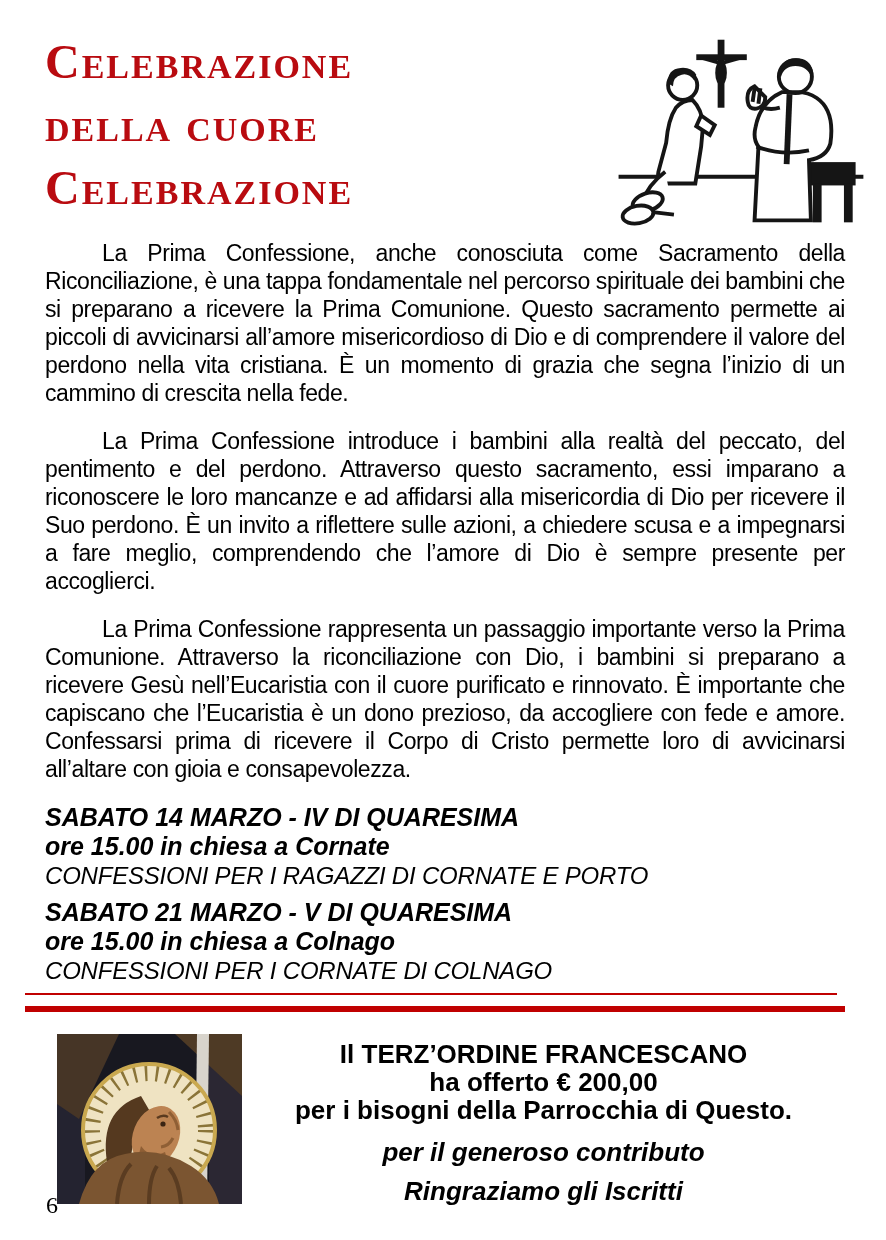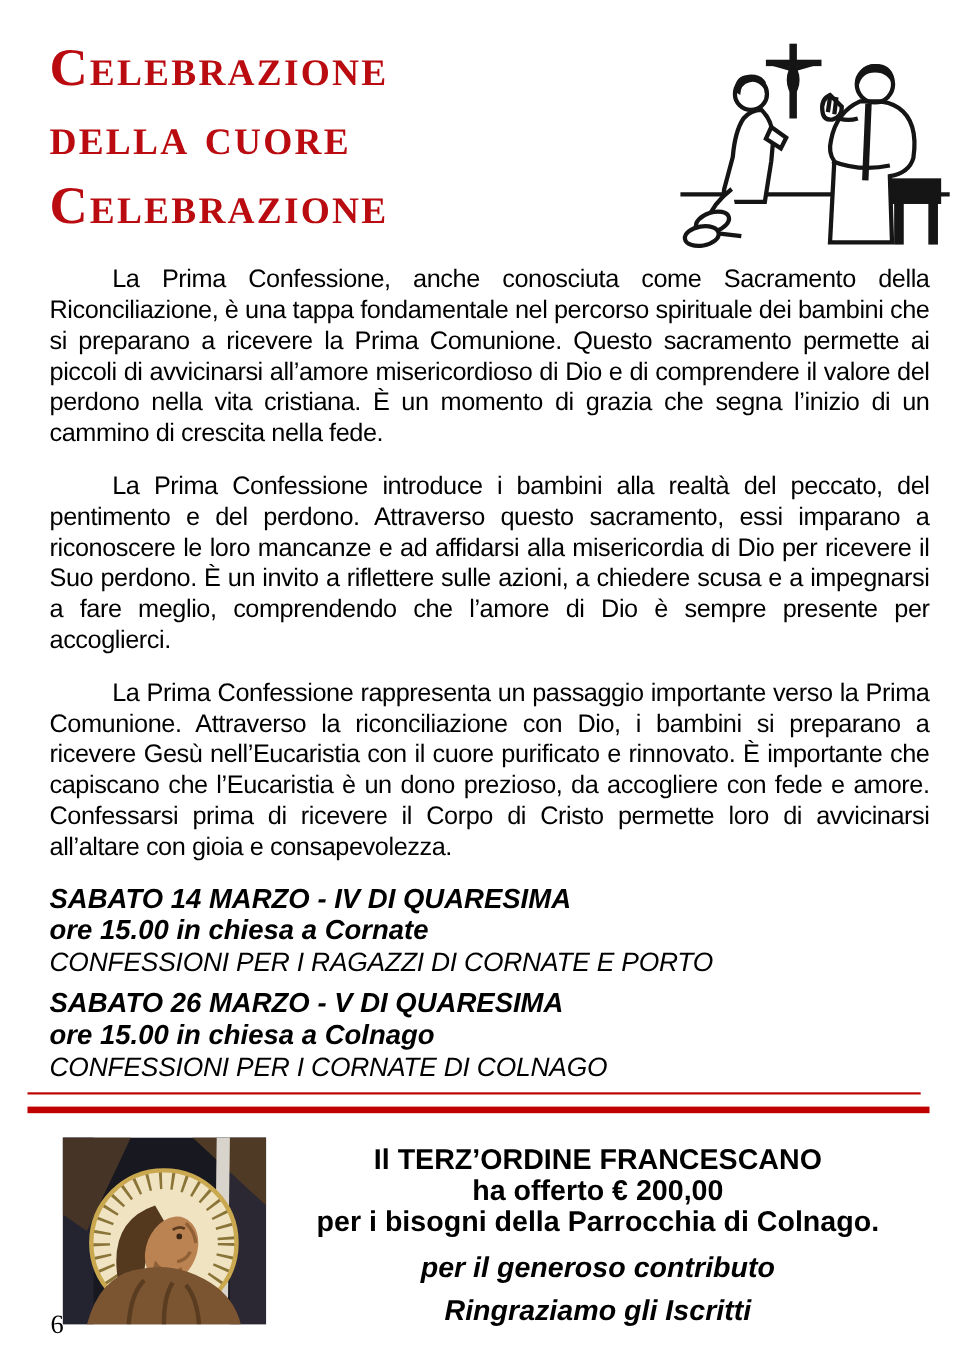--- a/index.html
+++ b/index.html
@@ -110,21 +110,21 @@
       <p>La Prima Confessione rappresenta un passaggio importante verso la Prima Comunione. Attraverso la riconciliazione con Dio, i bambini si preparano a ricevere Gesù nell’Eucaristia con il cuore purificato e rinnovato. È importante che capiscano che l’Eucaristia è un dono prezioso, da accogliere con fede e amore. Confessarsi prima di ricevere il Corpo di Cristo permette loro di avvicinarsi all’altare con gioia e consapevolezza.</p>
     </div>
 
     <div class="schedule">
       <div class="event">
         <div class="head">SABATO 14 MARZO - IV DI QUARESIMA</div>
         <div class="time">ore 15.00 in chiesa a Cornate</div>
         <div class="detail">CONFESSIONI PER I RAGAZZI DI CORNATE E PORTO</div>
       </div>
       <div class="event">
-        <div class="head">SABATO 26 MARZO - V DI QUARESIMA</div>
+        <div class="head">SABATO 21 MARZO - V DI QUARESIMA</div>
         <div class="time">ore 15.00 in chiesa a Colnago</div>
         <div class="detail">CONFESSIONI PER I CORNATE DI COLNAGO</div>
       </div>
     </div>
 
     <div class="rules">
       <div class="rule-thin" style="background: rgb(192, 0, 0);"></div>
       <div class="rule-thick" style="background: rgb(192, 0, 0);"></div>
     </div>
 
@@ -151,21 +151,21 @@
           <path d="M116 104 q-4 8 -12 9" stroke="#8f5f35" stroke-width="3" fill="none"></path>
           <path d="M84 112 q10 14 24 6 l4 14 q-18 10 -32 -4 z" fill="#8f5f35"></path>
 
           <path d="M22 170 q12 -44 46 -50 q34 -8 66 12 q22 14 28 38 z" fill="#7b5531"></path>
           <path d="M60 170 q2 -28 14 -40 M92 170 q0 -26 8 -38 M124 170 q-2 -24 -12 -36" stroke="#5a3c21" stroke-width="4" fill="none"></path>
         </svg>
       </div>
       <div class="announce-text" style="color: #000000;">
         <div class="line">Il TERZ’ORDINE FRANCESCANO</div>
         <div class="line">ha offerto € 200,00</div>
-        <div class="line">per i bisogni della Parrocchia di Colnago.</div>
+        <div class="line">per i bisogni della Parrocchia di Questo.</div>
         <div class="italics">
           <div class="iline">per il generoso contributo</div>
           <div class="iline">Ringraziamo gli Iscritti</div>
         </div>
       </div>
     </div>
 
   </div>
 
   <div class="pagenum">6</div>

